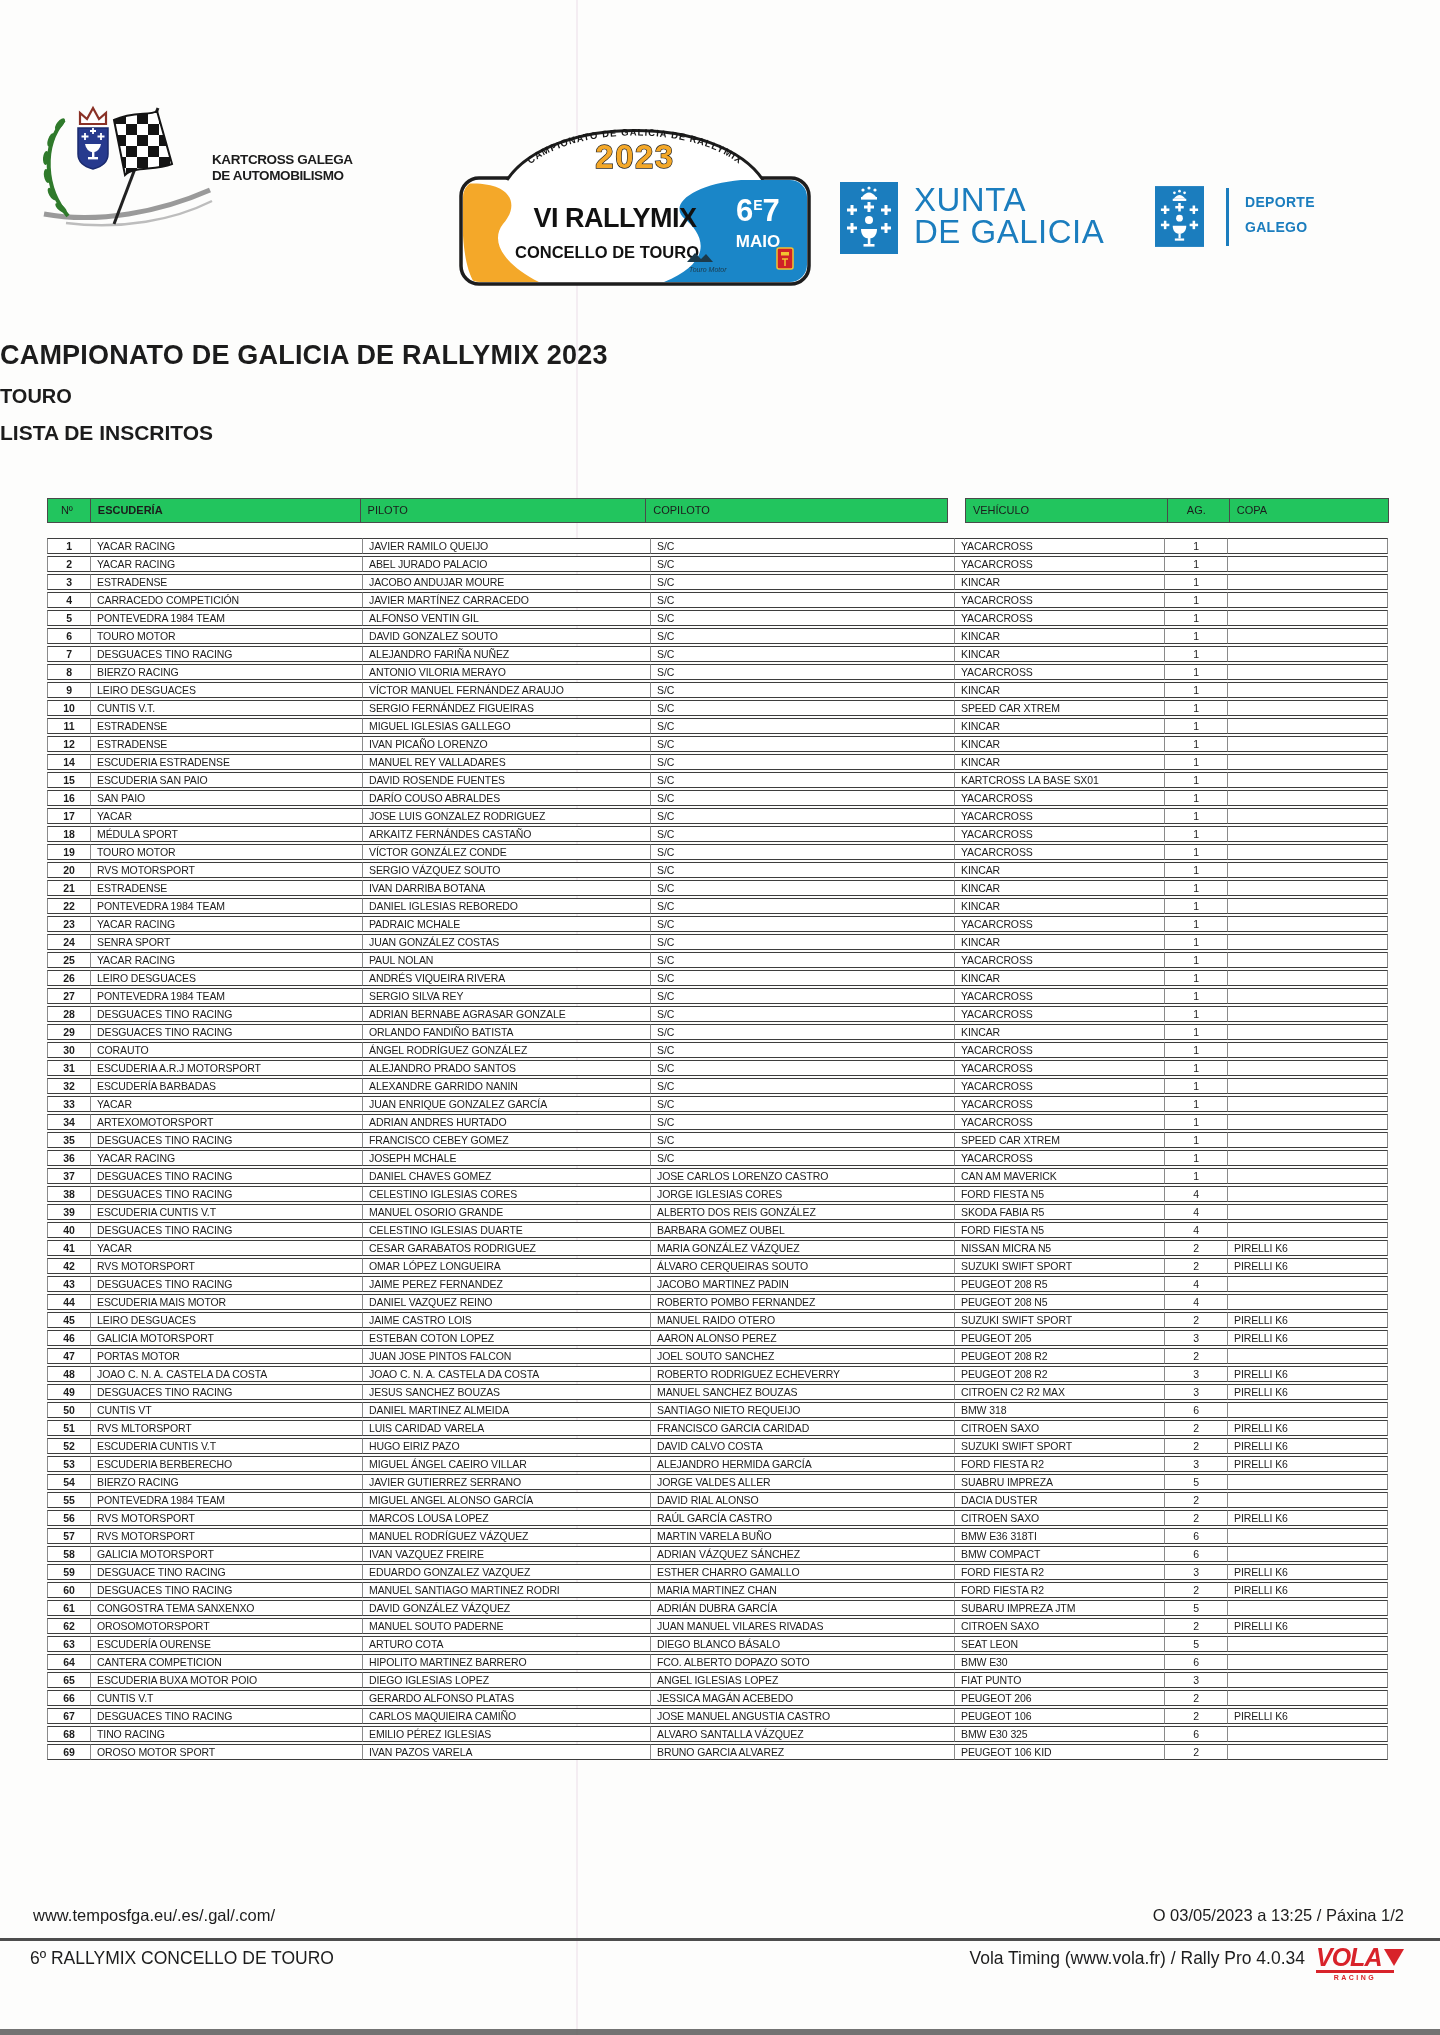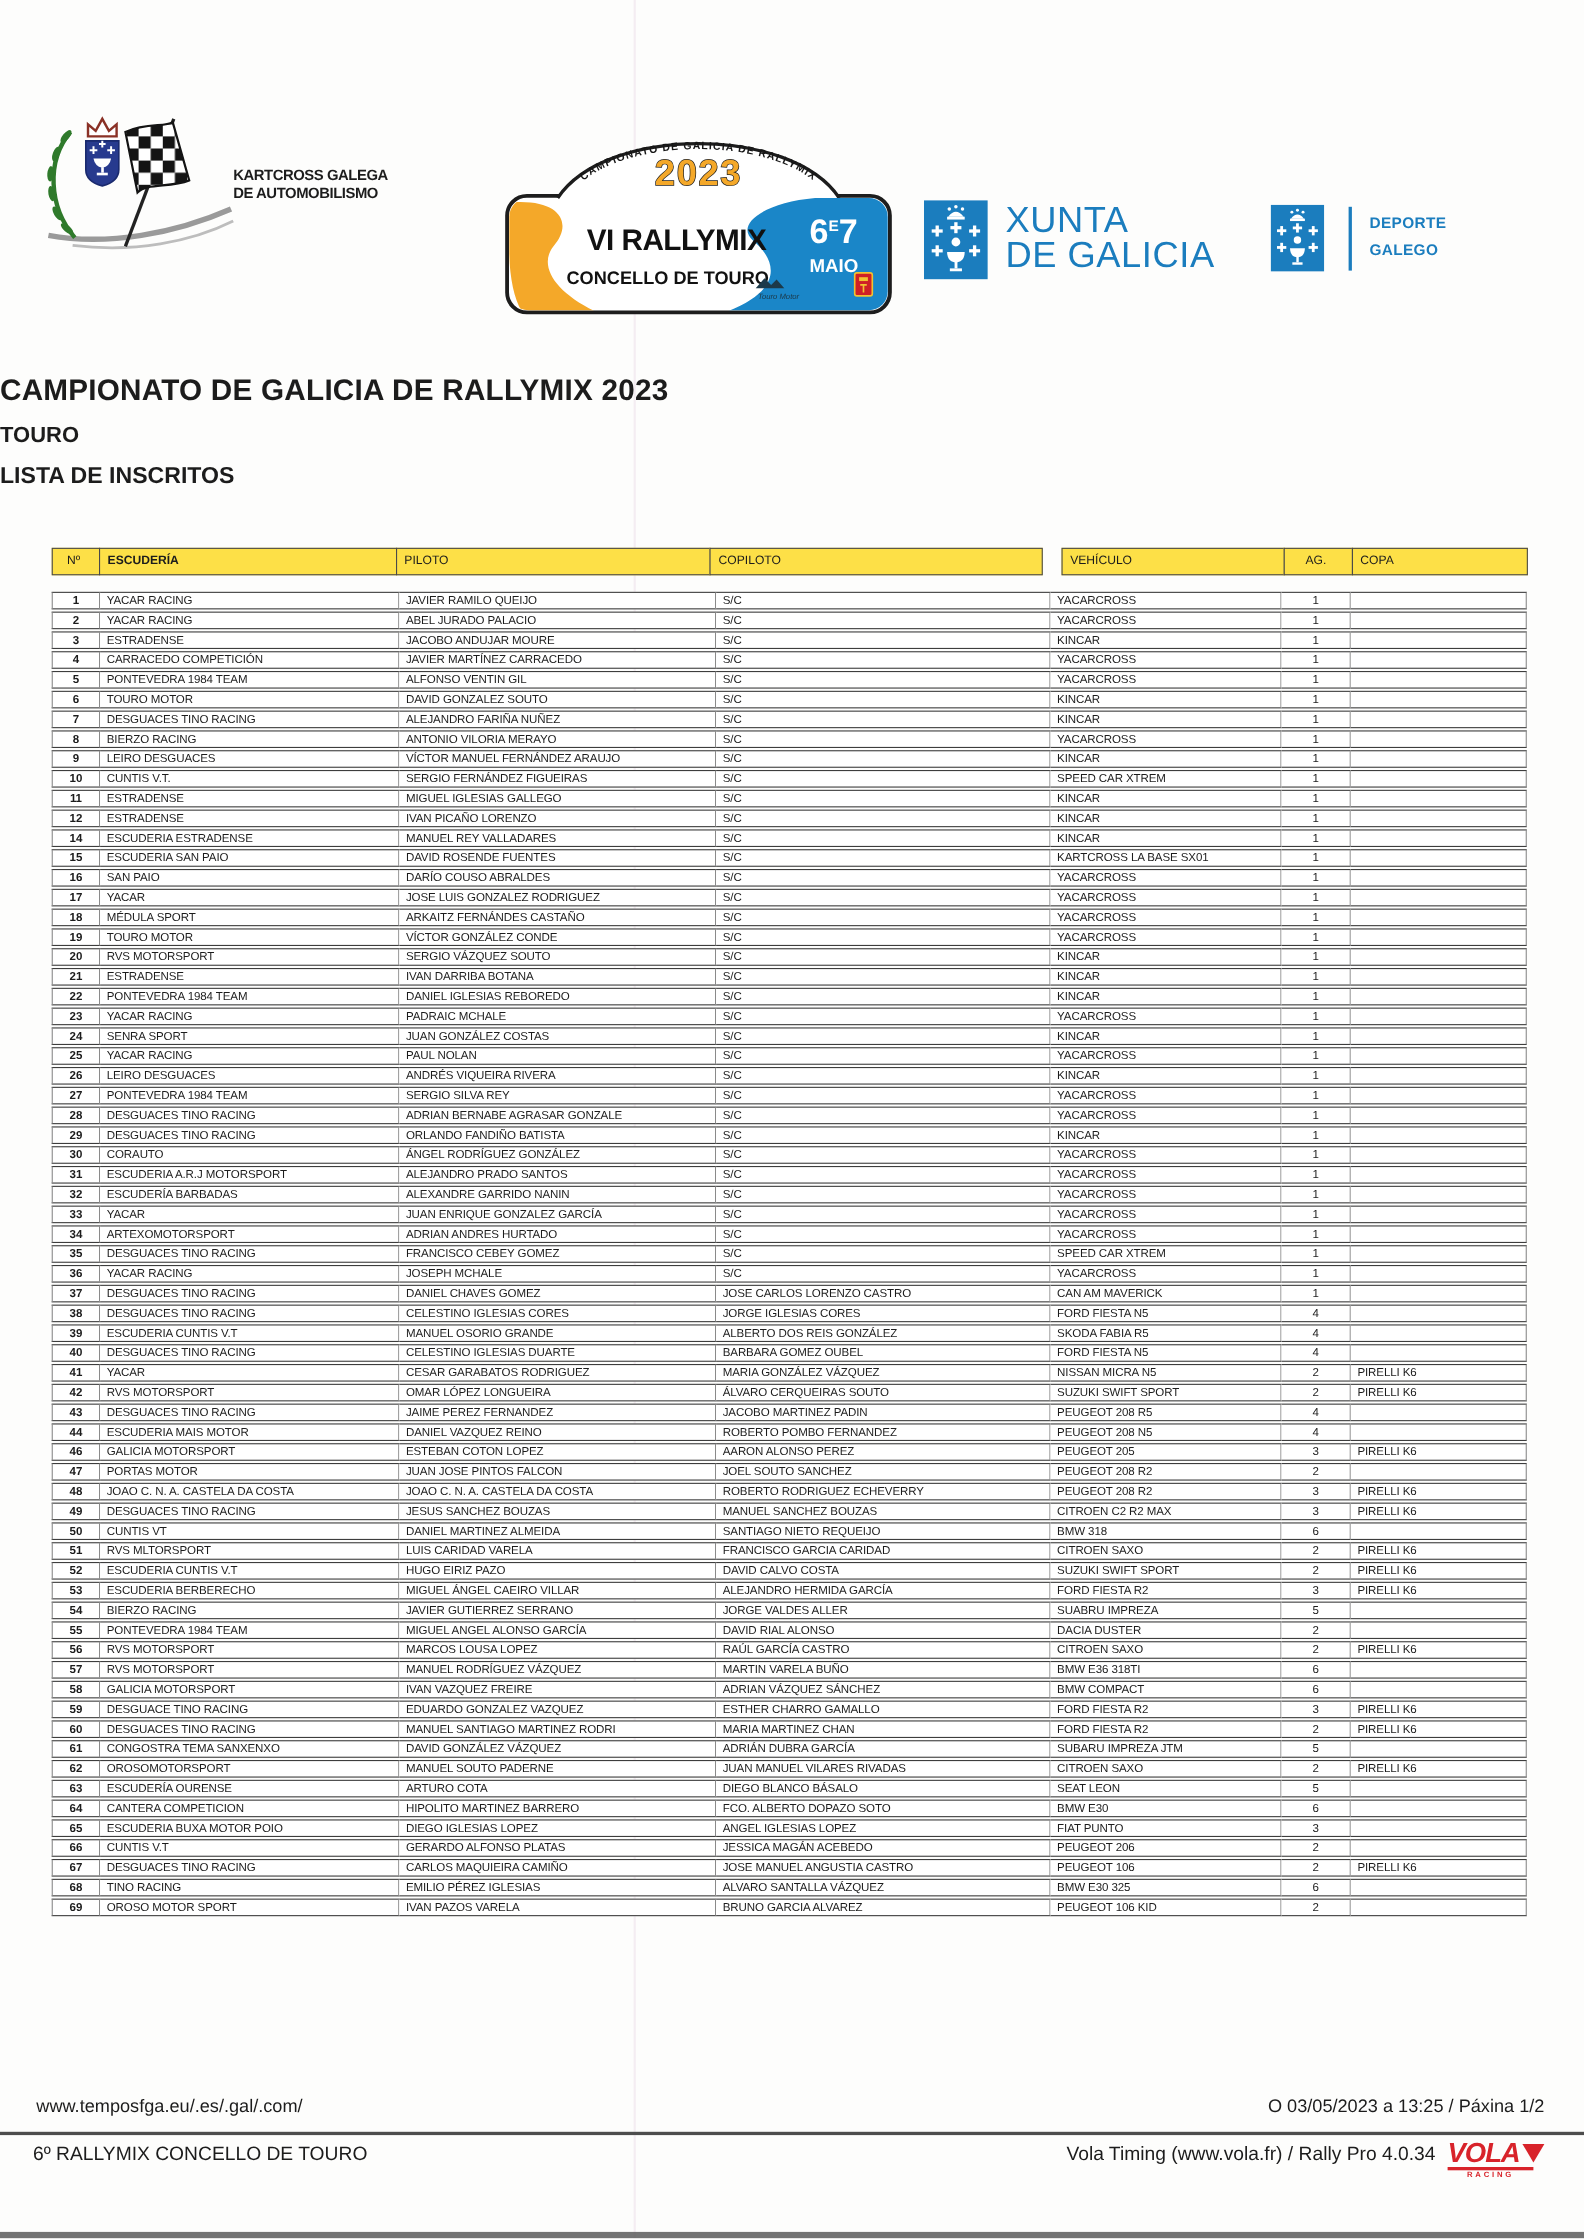--- a/index.html
+++ b/index.html
@@ -23,21 +23,21 @@
   .deporte-bar { width: 3px; height: 58px; background: #1b7dbe; margin: 2px 16px 0 22px; }
   .deporte-text { color: #1b7dbe; font-weight: bold; font-size: 14px; line-height: 25px; letter-spacing: 0.3px; margin-top: 4px; }
   .t-main  { position: absolute; top: 340px; width: 100%; font-size: 27px; font-weight: bold; letter-spacing: 0.2px; }
   .t-venue { position: absolute; top: 385px; width: 100%; font-size: 20px; font-weight: bold; }
   .t-list  { position: absolute; top: 421px; width: 100%; font-size: 21px; font-weight: bold; }
 
   
   .entries { position: absolute; left: 47px; top: 498px; width: 1341px; }
   .thead-row { display: flex; height: 25px; }
   .th {
-    border: 1px solid #4a4a4a; margin-right: -1px; background: #fde047;
+    border: 1px solid #4a4a4a; margin-right: -1px; background: #22c55e;
     font-size: 11px; padding: 5px 4px 0 7px; white-space: nowrap; overflow: hidden;
   }
   .th-num { width: 44px; text-align: center; padding-left: 0; }
   .th-esc { width: 272px; font-weight: bold; } .th-pil { width: 288px; } .th-cop { width: 304px; }
   .th-veh { width: 204px; margin-left: 18px; } .th-ag { width: 63px; text-align: center; padding-left: 0; } .th-copa { width: 161px; }
 
   table.rows { border-collapse: separate; border-spacing: 0 2px; table-layout: fixed; width: 1341px; margin-top: 13px; }
   table.rows td {
     border-top: 1.5px solid #3d3d3d; border-bottom: 1.5px solid #3d3d3d;
     border-right: 1px solid #8a8a8a; background: #fff;
@@ -600,20 +600,29 @@
           <tr>
       <td class="c-num">44</td>
       <td>ESCUDERIA MAIS MOTOR</td>
       <td>DANIEL VAZQUEZ REINO</td>
       <td>ROBERTO POMBO FERNANDEZ</td>
       <td>PEUGEOT 208 N5</td>
       <td class="c-ag">4</td>
       <td></td>
     </tr>
           <tr>
+      <td class="c-num">45</td>
+      <td>LEIRO DESGUACES</td>
+      <td>JAIME CASTRO LOIS</td>
+      <td>MANUEL RAIDO OTERO</td>
+      <td>SUZUKI  SWIFT SPORT</td>
+      <td class="c-ag">2</td>
+      <td>PIRELLI K6</td>
+    </tr>
+          <tr>
       <td class="c-num">46</td>
       <td>GALICIA MOTORSPORT</td>
       <td>ESTEBAN COTON LOPEZ</td>
       <td>AARON ALONSO PEREZ</td>
       <td>PEUGEOT 205</td>
       <td class="c-ag">3</td>
       <td>PIRELLI K6</td>
     </tr>
           <tr>
       <td class="c-num">47</td>

